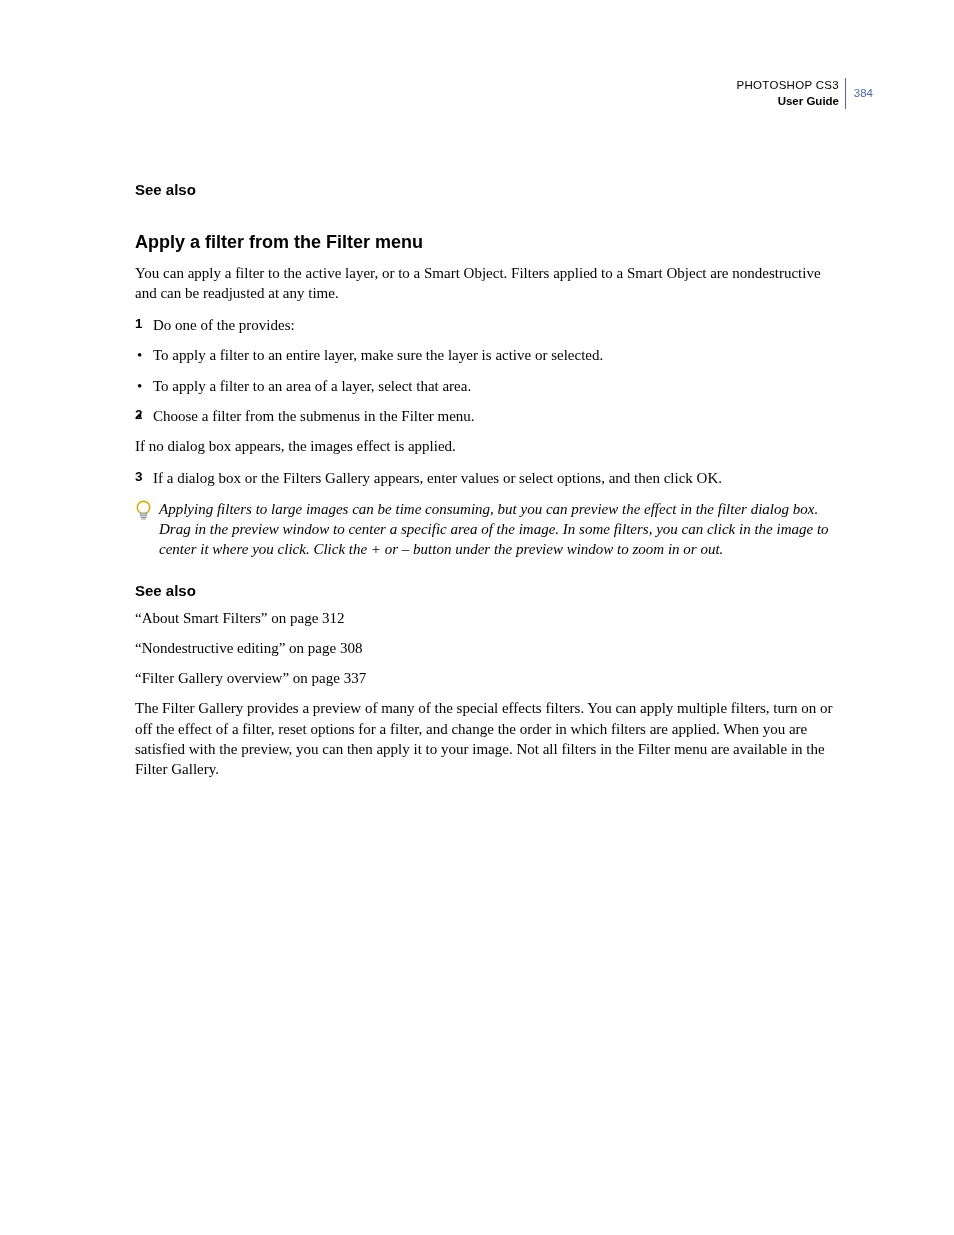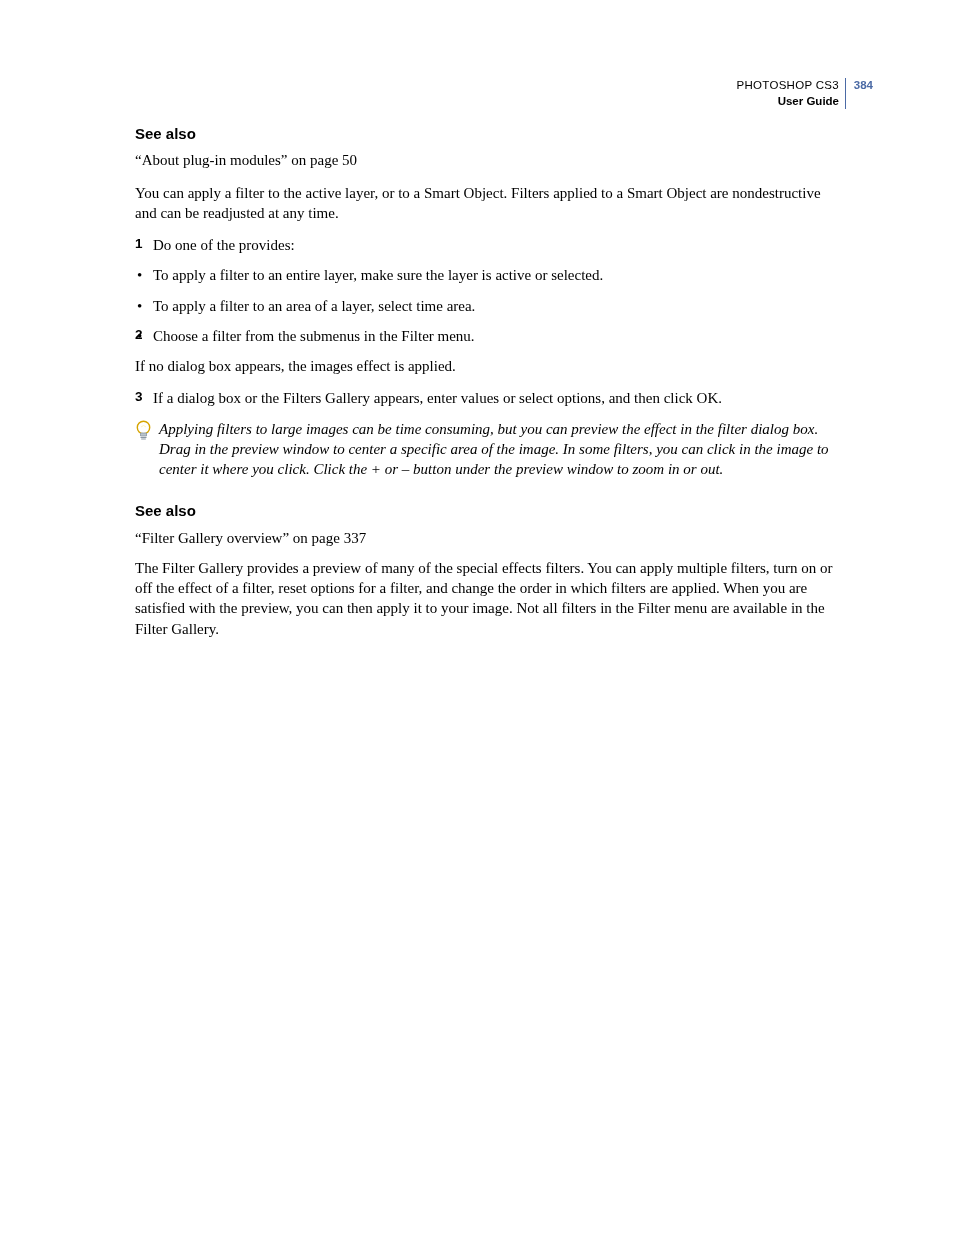--- a/index.html
+++ b/index.html
@@ -22,29 +22,29 @@
     right: 108px;
     text-align: right;
     font-family: "Myriad Pro", "Helvetica Neue", Arial, sans-serif;
     font-size: 11.5px;
     line-height: 1.35;
     border-right: 1.5px solid #4b6aa5;
     padding-right: 6px;
   }
   .header .line1 { letter-spacing: 0.3px; margin-left: 24px; }
   .header .pnum {
-    font-weight: 700;
+    font-weight: 400;
     color: #4b6aa5;
     position: absolute;
     right: -28px;
-    top: 0;
+    top: 8px;
   }
   .header .line2 { font-weight: 700; }
   .content {
-    margin-top: 44px;
+    margin-top: 100px;
     font-size: 15px;
     line-height: 1.35;
   }
   h3.subhead {
     font-family: "Myriad Pro", "Helvetica Neue", Arial, sans-serif;
     font-weight: 700;
     font-size: 15px;
     margin: 0 0 6px 0;
   }
   h2.section {
@@ -102,36 +102,36 @@
 
   <div class="header">
     <span class="pnum">384</span>
     <div class="line1">PHOTOSHOP CS3</div>
     <div class="line2">User Guide</div>
   </div>
 
   <div class="content">
 
     <h3 class="subhead">See also</h3>
-    <p class="body">“About plug-in modules” on page 50</p>
 
+    <h2 class="section">Apply a filter from the Filter menu</h2>
     <p class="body">You can apply a filter to the active layer, or to a Smart Object. Filters applied to a Smart Object are nondestructive and can be readjusted at any time.</p>
 
     <div class="ol-item">
       <span class="num">1</span>
       <span>Do one of the provides:</span>
     </div>
 
     <div class="ul-item">
       <span class="bullet">•</span>
       <span>To apply a filter to an entire layer, make sure the layer is active or selected.</span>
     </div>
     <div class="ul-item">
       <span class="bullet">•</span>
-      <span>To apply a filter to an area of a layer, select time area.</span>
+      <span>To apply a filter to an area of a layer, select that area.</span>
     </div>
     <div class="ul-item">
       <span class="bullet">•</span>
     </div>
 
     <div class="ol-item">
       <span class="num">2</span>
       <span>Choose a filter from the submenus in the Filter menu.</span>
     </div>
 
@@ -150,19 +150,21 @@
           <line x1="5.5" y1="17.5" x2="11.5" y2="17.5" stroke="#8a97a3" stroke-width="1"></line>
           <line x1="6.2" y1="19" x2="10.8" y2="19" stroke="#8a97a3" stroke-width="1"></line>
           <path d="M6 7 Q8.5 4 11 7" fill="none" stroke="#fff3c0" stroke-width="1"></path>
         </svg>
       </span>
       <span>Applying filters to large images can be time consuming, but you can preview the effect in the filter dialog box. Drag in the preview window to center a specific area of the image. In some filters, you can click in the image to center it where you click. Click the + or – button under the preview window to zoom in or out.</span>
     </div>
 
     <div class="see-also-block">
       <h3 class="subhead">See also</h3>
+      <p class="xref">“About Smart Filters” on page 312</p>
+      <p class="xref">“Nondestructive editing” on page 308</p>
       <p class="xref">“Filter Gallery overview” on page 337</p>
     </div>
 
     <p class="body">The Filter Gallery provides a preview of many of the special effects filters. You can apply multiple filters, turn on or off the effect of a filter, reset options for a filter, and change the order in which filters are applied. When you are satisfied with the preview, you can then apply it to your image. Not all filters in the Filter menu are available in the Filter Gallery.</p>
 
   </div>
 </div>
 
 </body></html>

